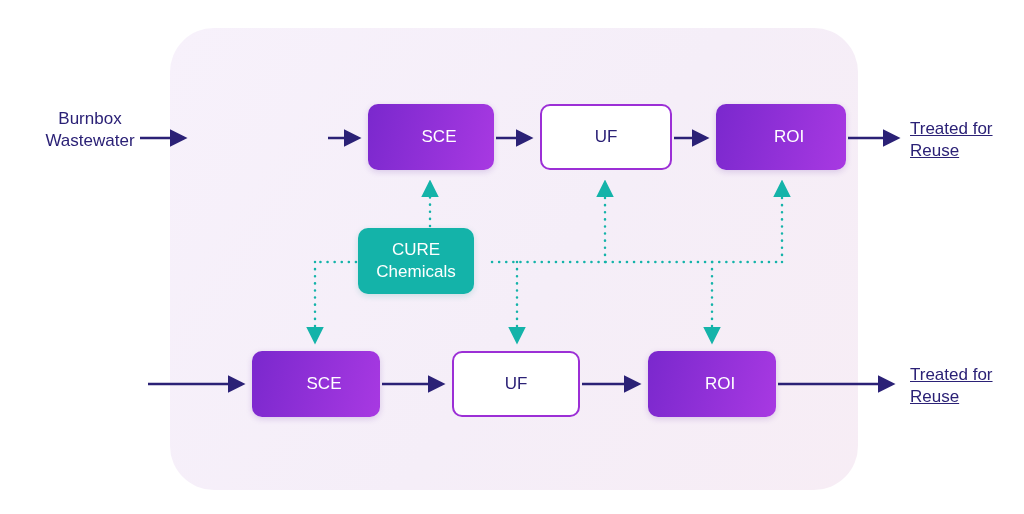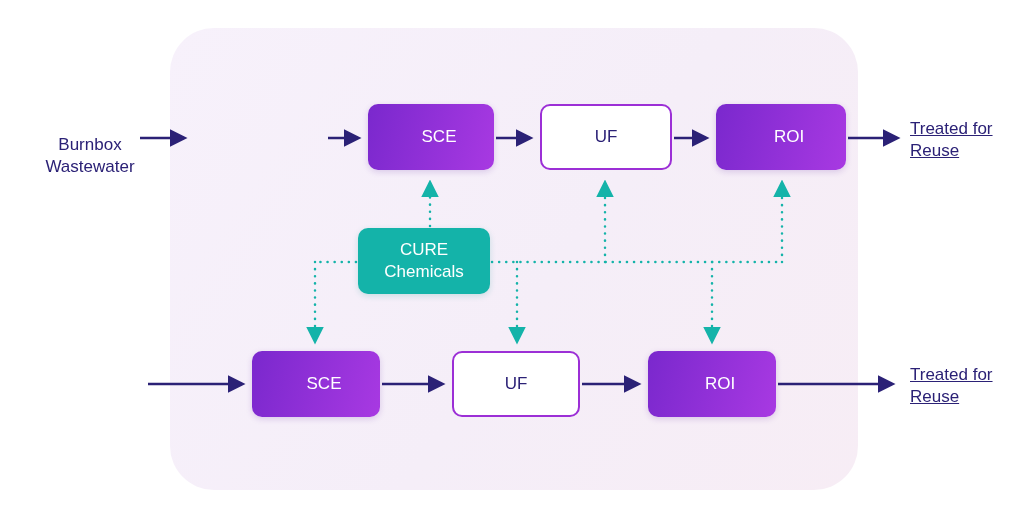--- a/index.html
+++ b/index.html
@@ -90,31 +90,31 @@
       <path d="M605,262 L605,183" marker-end="url(#arrow-teal)"></path>
       <path d="M782,262 L782,183" marker-end="url(#arrow-teal)"></path>
 
       <path d="M356,262 L315,262"></path>
       <path d="M315,262 L315,341" marker-end="url(#arrow-teal)"></path>
       <path d="M517,262 L517,341" marker-end="url(#arrow-teal)"></path>
       <path d="M712,262 L712,341" marker-end="url(#arrow-teal)"></path>
     </g>
   </svg>
 
-  <div class="flow-label centered" style="left:28px;top:134px;width:124px;">Burnbox Wastewater</div>
+  <div class="flow-label centered" style="left:28px;top:108px;width:124px;">Burnbox Wastewater</div>
 
 
 
   <div class="node filled" style="left:368px;top:104px;width:126px;height:66px;">SCE</div>
 
   <div class="node outline" style="left:540px;top:104px;width:132px;height:66px;">UF</div>
 
   <div class="node filled" style="left:716px;top:104px;width:130px;height:66px;">ROI</div>
 
-  <div class="node teal" style="left:358px;top:228px;width:132px;height:66px;">CURE Chemicals</div>
+  <div class="node teal" style="left:358px;top:228px;width:116px;height:66px;">CURE Chemicals</div>
 
   <div class="node filled" style="left:252px;top:351px;width:128px;height:66px;">SCE</div>
 
   <div class="node outline" style="left:452px;top:351px;width:128px;height:66px;">UF</div>
 
   <div class="node filled" style="left:648px;top:351px;width:128px;height:66px;">ROI</div>
 
   <div class="flow-label lefted" style="left:910px;top:118px;width:100px;">Treated for Reuse</div>
 
   <div class="flow-label lefted" style="left:910px;top:364px;width:100px;">Treated for Reuse</div>

